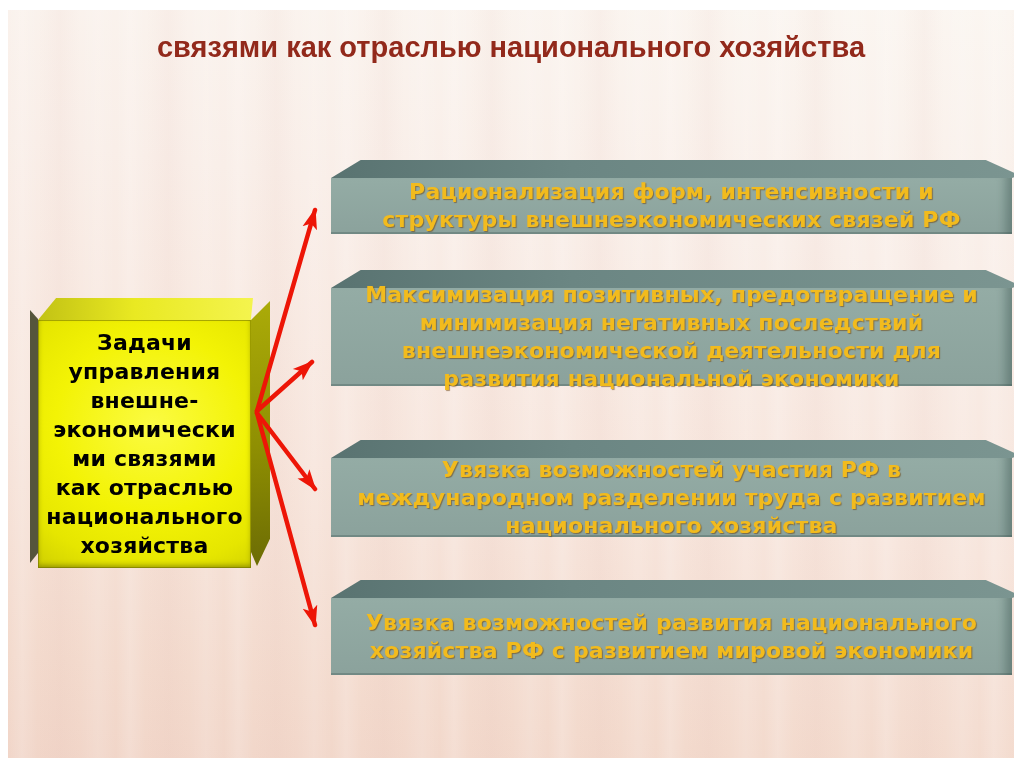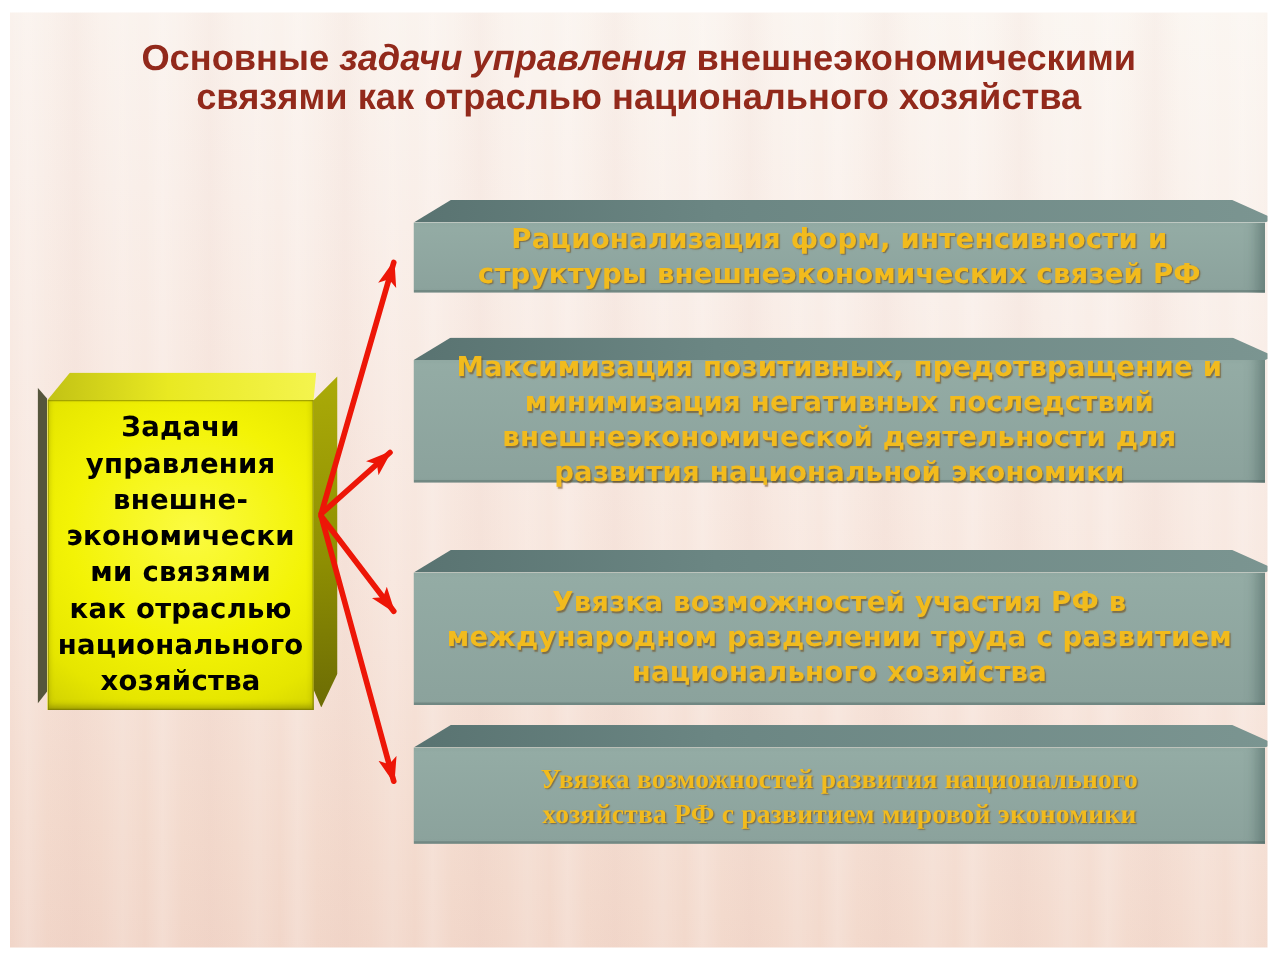--- a/index.html
+++ b/index.html
@@ -73,34 +73,33 @@
     box-shadow:inset -14px 0 10px -8px rgba(58,84,79,.45), inset 0 -2px 0 rgba(58,84,79,.30);
     display:flex;align-items:center;justify-content:center;
   }
   .task-text{
     text-align:center;color:#f2bb1d;font-weight:bold;
     font-size:22px;line-height:28px;white-space:pre-line;letter-spacing:.2px;
     text-shadow:1px 1px 1px rgba(105,62,8,.55);
   }
   #task1{top:150px;} #task1 .task-front{height:56px;}
   #task2{top:260px;} #task2 .task-front{height:98px;}
-  #task3{top:430px;} #task3 .task-front{height:106px;}
-  #task4{top:570px;} #task4 .task-front{height:77px;font-family:Liberation Serif, serif;}
+  #task3{top:430px;} #task3 .task-front{height:79px;}
+  #task4{top:570px;} #task4 .task-front{height:77px;}
   
   .arrows{position:absolute;left:0;top:0;width:1024px;height:767px;pointer-events:none;}
 </style>
 </head>
 <body>
 
 <div class="frame">
   <div class="slide">
     <div class="stripes"></div>
 
     <h1 class="title">
-      <span class="tline"><span>Основные </span><em>задачи управления</em><span> внешнеэкономическими</span></span>
       <span class="tline">связями как отраслью национального хозяйства</span>
     </h1>
 
     <div class="src">
       <div class="src-left"></div>
       <div class="src-top"></div>
       <div class="src-right"></div>
       <div class="src-front">
         <div class="src-text">Задачи
 управления

